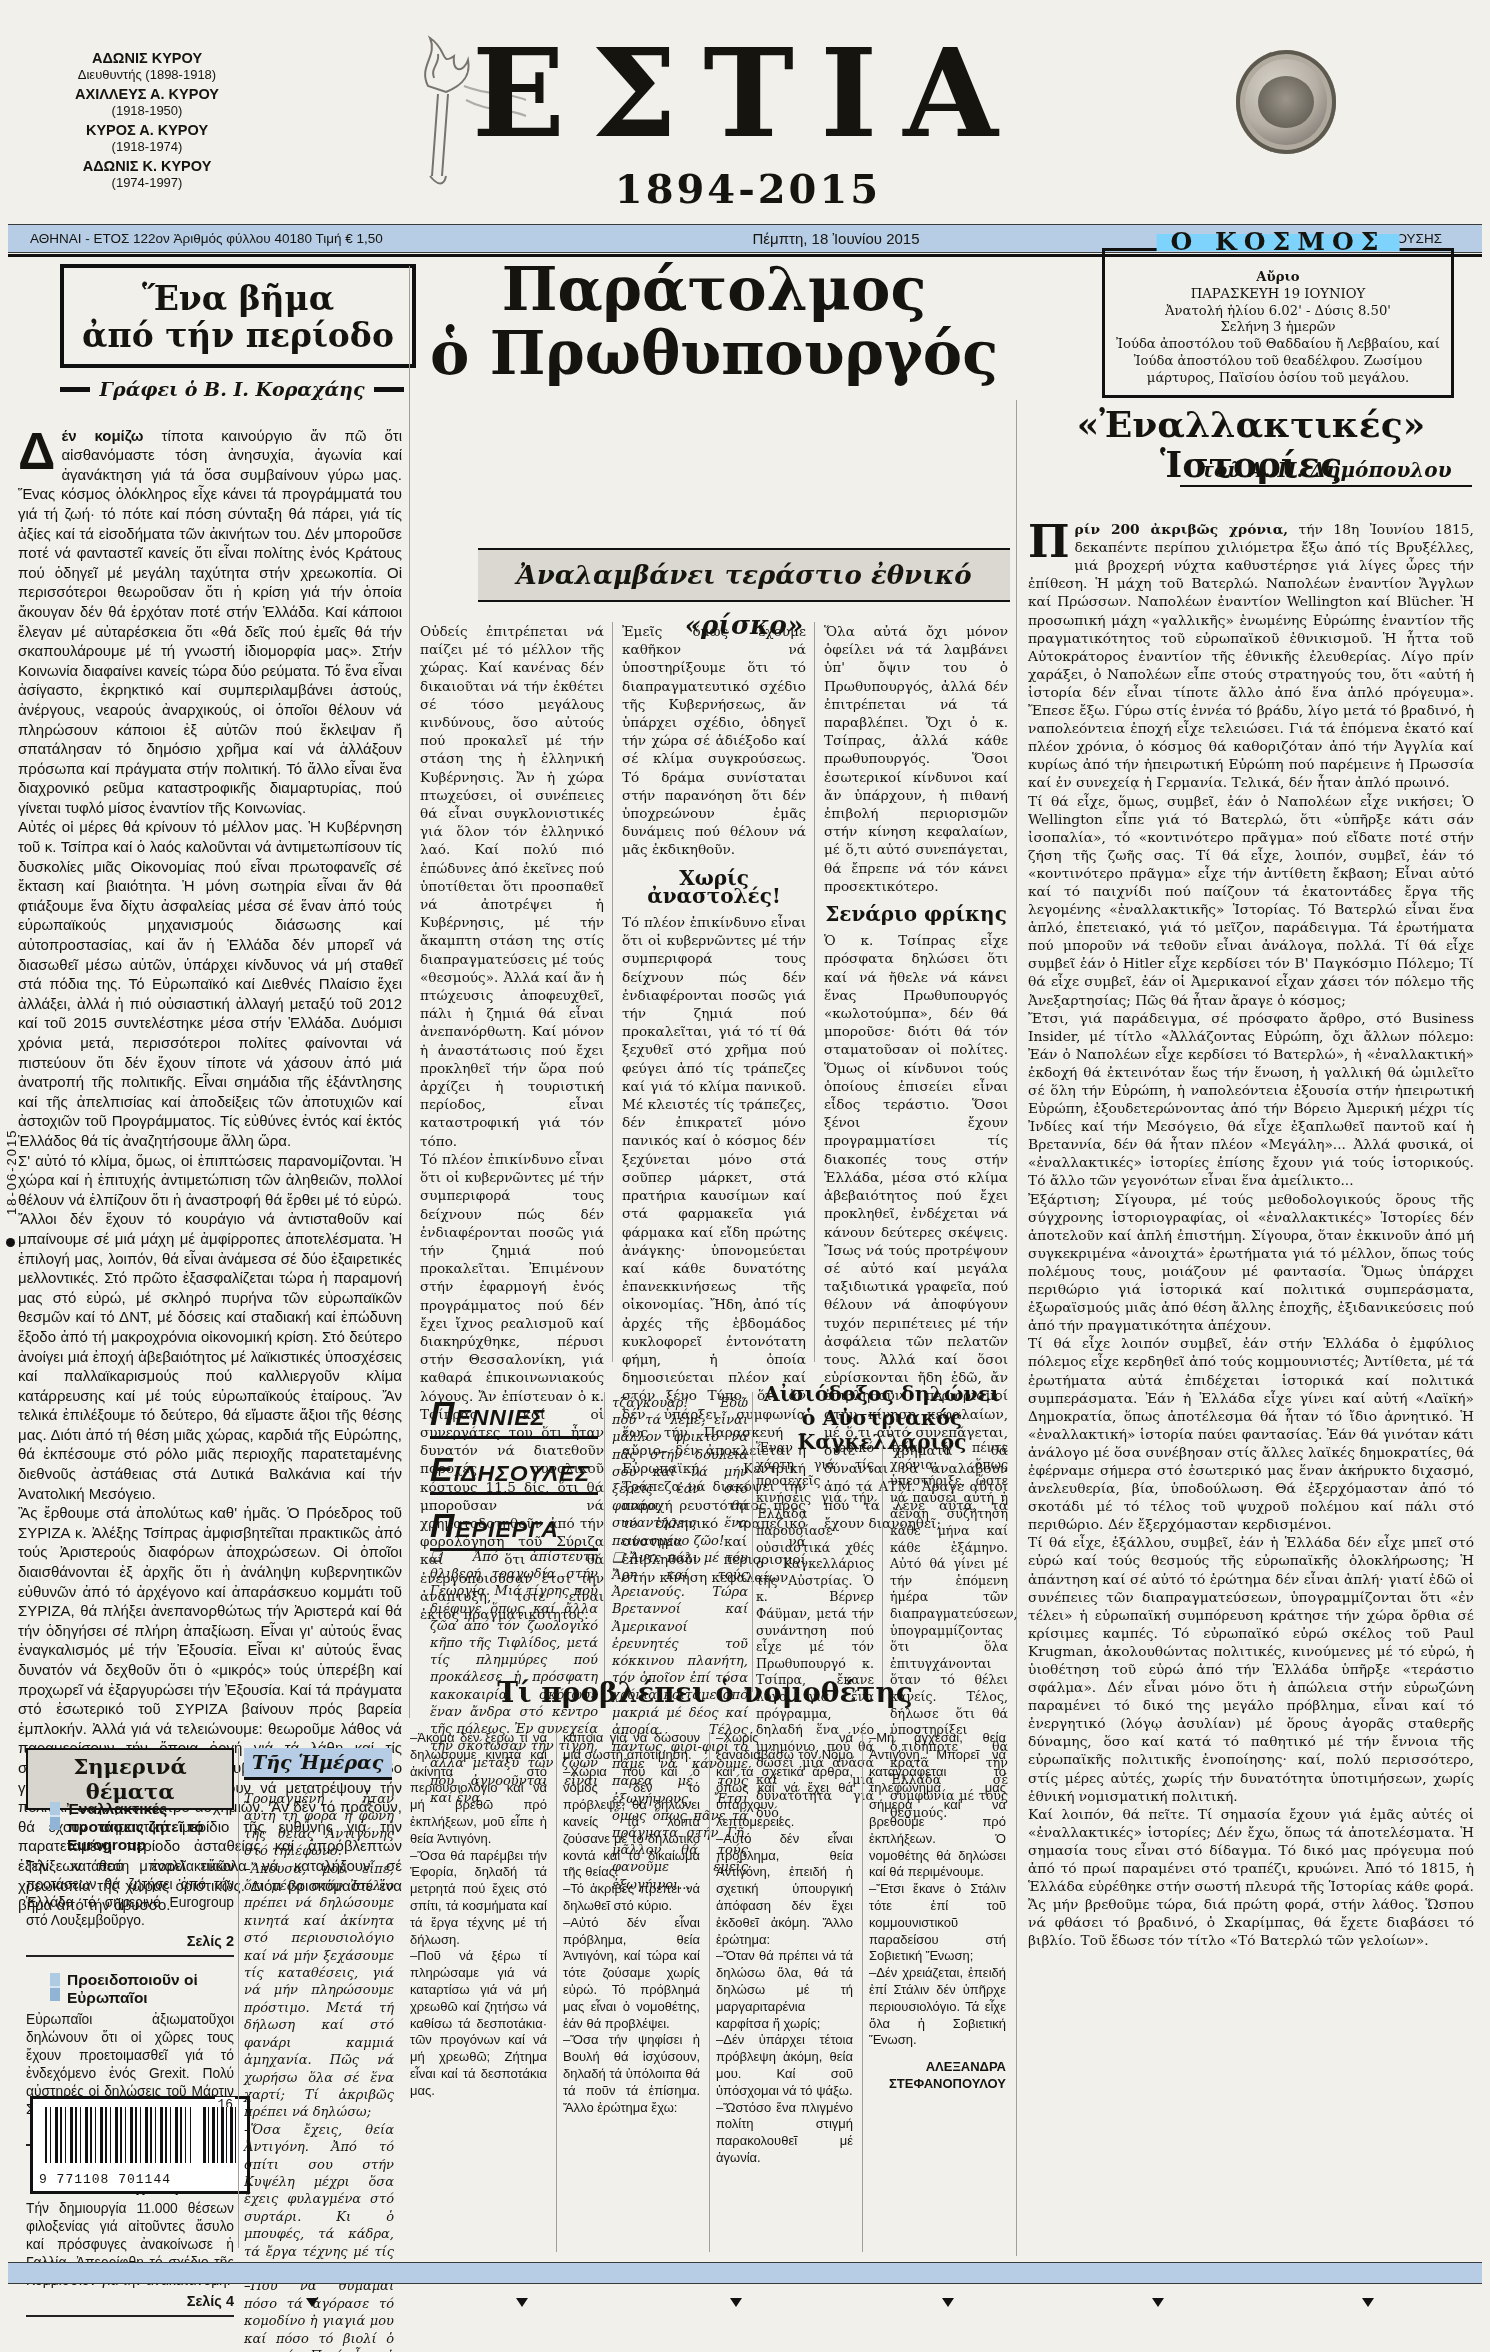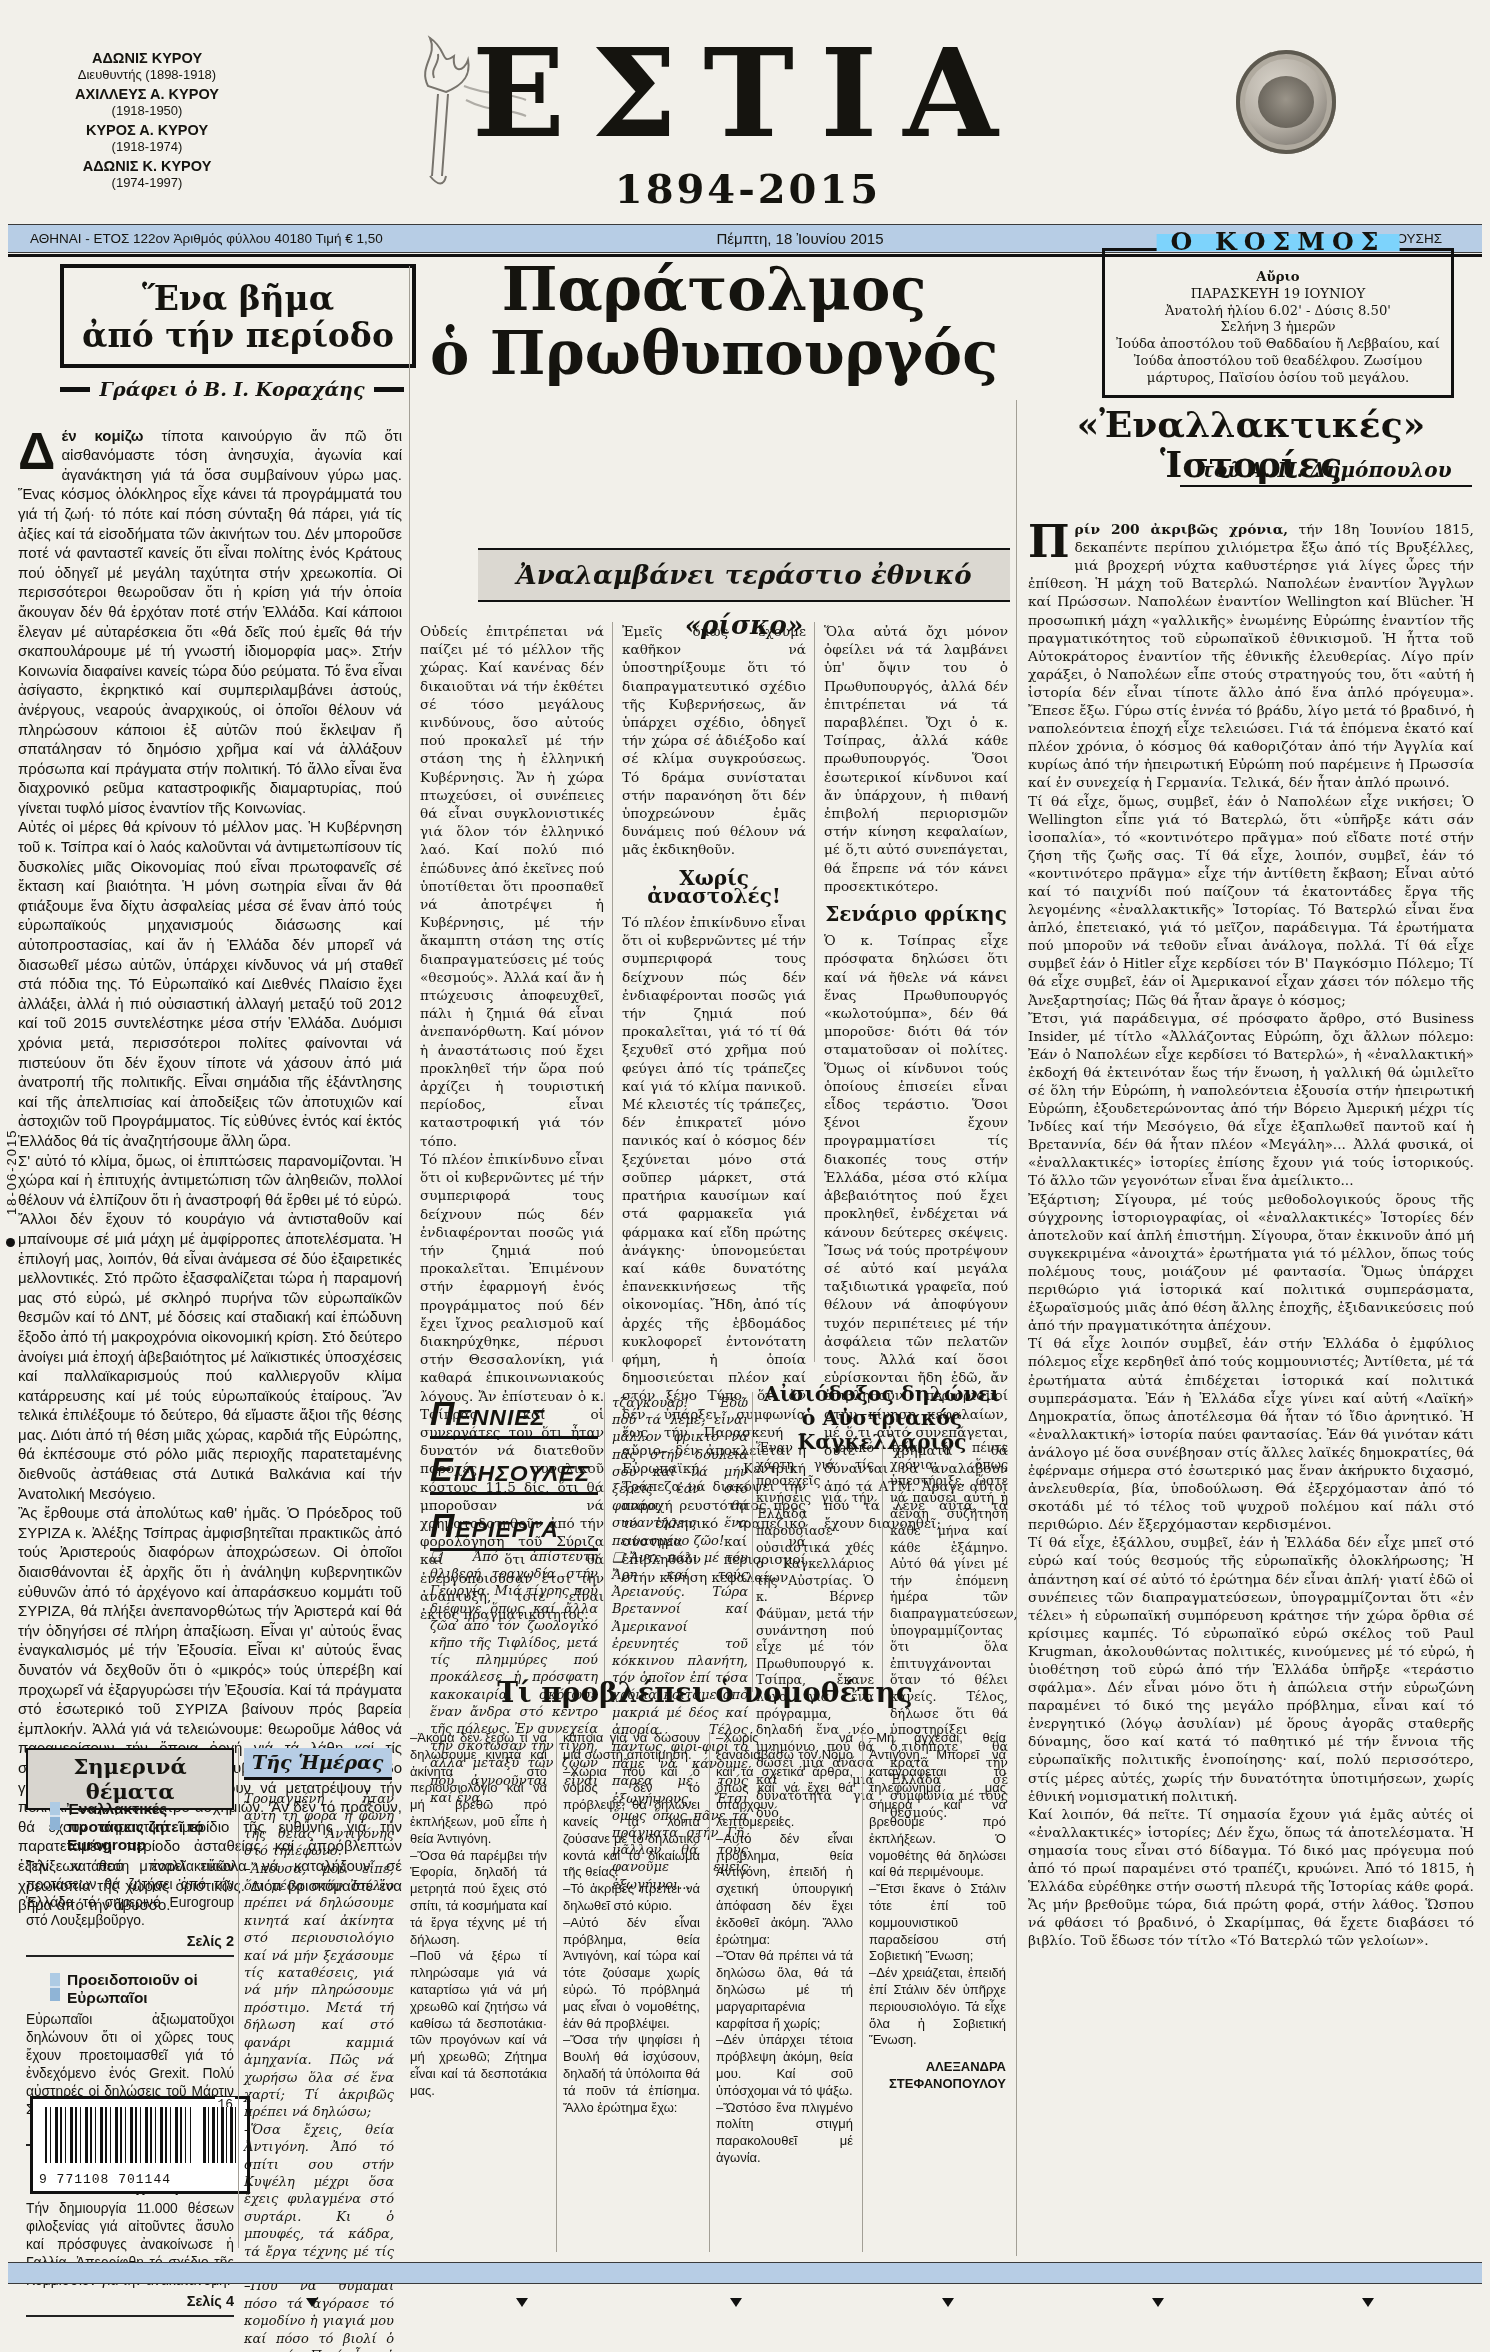--- a/index.html
+++ b/index.html
@@ -16,21 +16,21 @@
   .logo-text{font-size:122px;font-weight:bold;letter-spacing:26px;line-height:150px;font-family:"DejaVu Serif",serif;}
   .logo-years{font-size:40px;font-weight:bold;letter-spacing:3px;line-height:42px;}
   .torch{left:368px;top:26px;opacity:.8;}
   .medallion{left:1236px;top:50px;width:100px;height:104px;border-radius:50%;
      background:radial-gradient(circle at 40% 35%, #d8d3ca 0%, #b5afa5 45%, #76716a 78%, #4a463f 100%);
      box-shadow:inset 0 0 0 4px #5d594f, inset 0 0 0 9px #b0aa9f;}
   .medallion-inner{position:absolute;left:22px;top:26px;width:56px;height:52px;border-radius:50%;
      background:radial-gradient(circle at 50% 45%, #9b958a 0%, #6b665d 70%, #3f3b33 100%);}
   .dateline{left:8px;top:224px;width:1474px;height:27px;background:#b7cde5;
      border-top:1px solid #3a3a3a;border-bottom:1px solid #3a3a3a;
-     font-family:"Liberation Sans",sans-serif;font-size:13.5px;display:flex;align-items:center;}
+     font-family:"Liberation Sans",sans-serif;font-size:13.5px;display:flex;align-items:center;gap:36px;}
   .dateline .dl-left{padding-left:22px;width:560px;}
   .dateline .dl-center{width:420px;text-align:center;font-size:15px;}
   .dateline .dl-right{flex:1;text-align:right;padding-right:40px;}
   .toprule{left:8px;top:254px;width:1474px;height:3px;background:#111;}
   
   .la-titlebox{left:60px;top:264px;width:336px;border:4px solid #101010;padding:12px 6px 10px;
      text-align:center;font-weight:bold;font-size:33px;line-height:37px;background:#f2f0ea;}
   .la-bylinerow{left:60px;top:378px;width:344px;display:flex;align-items:center;}
   .la-bar{height:5px;background:#101010;flex:1;}
   .la-byline{font-style:italic;font-weight:bold;font-size:19px;padding:0 10px;white-space:nowrap;}

